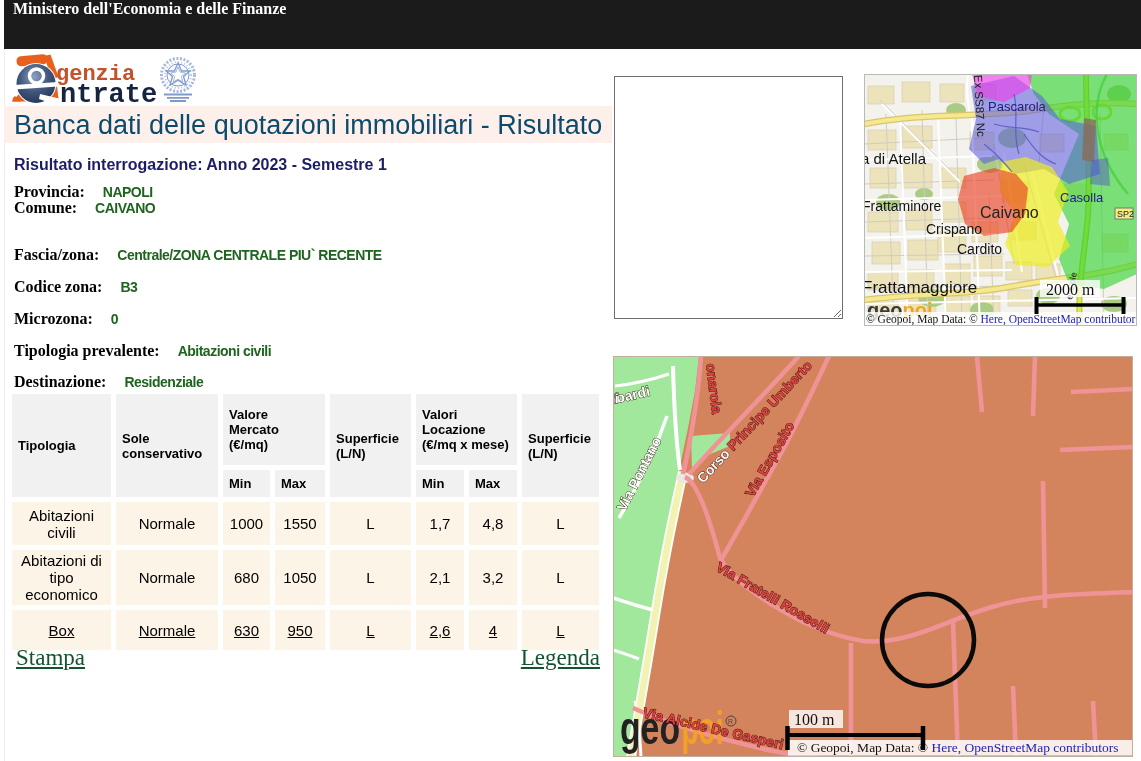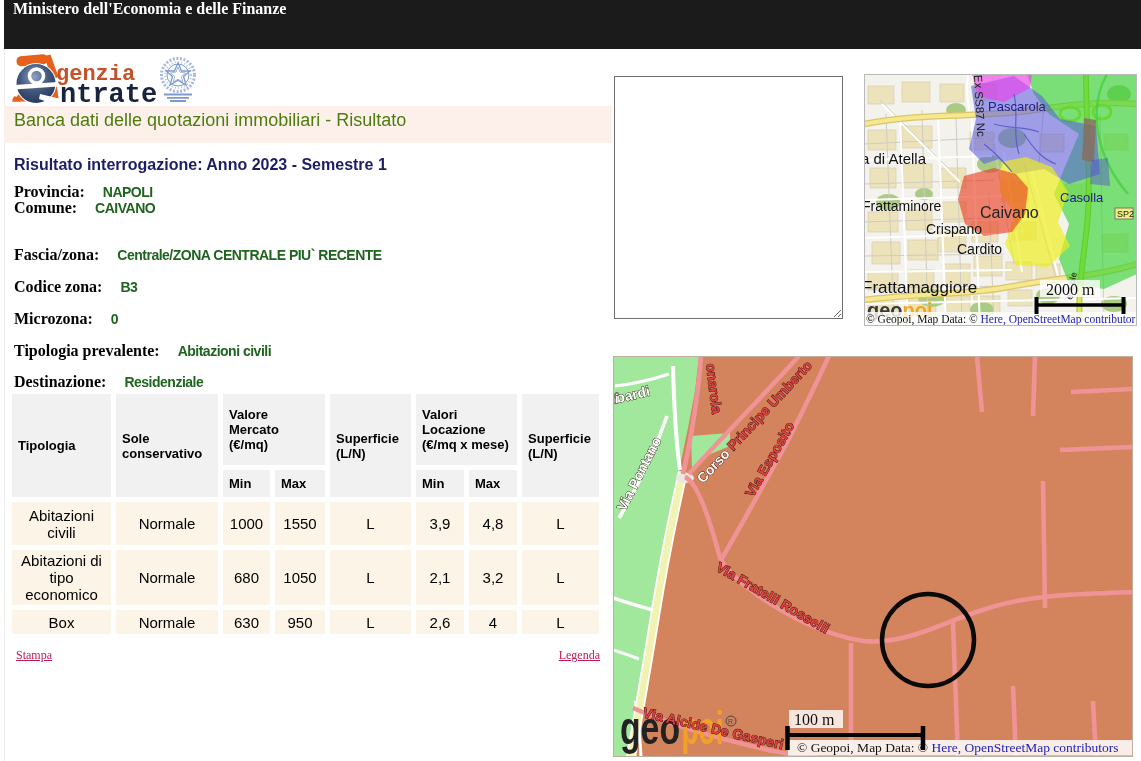--- a/index.html
+++ b/index.html
@@ -2,28 +2,28 @@
 <html><head>
 <meta charset="utf-8">
 <style>
   html,body{margin:0;padding:0;background:#fff;}
   body{font-family:"Liberation Sans",sans-serif;}
   #page{position:relative;width:1141px;height:761px;overflow:hidden;background:#fff;}
   .topbar{position:absolute;left:4px;top:0;width:1137px;height:49px;background:#1b1b1b;}
   .topbar span{position:absolute;left:9px;top:0;color:#fff;font-family:"Liberation Serif",serif;font-weight:bold;font-size:16px;}
   .leftline{position:absolute;left:4px;top:49px;width:1px;height:712px;background:#ededed;}
   .banner{position:absolute;left:4px;top:106px;width:608px;height:37px;background:#fdf0ea;}
-  .banner span{position:absolute;left:10px;top:4px;font-size:18px;color:#4d7c0f;}
+  .banner span{position:absolute;left:10px;top:4px;font-size:27px;color:#0c4a6e;}
   .head1{position:absolute;left:14px;top:156px;font-size:16px;font-weight:bold;color:#1d1d66;text-align:center;}
   .lbl{position:absolute;left:14px;font-family:"Liberation Serif",serif;font-weight:bold;font-size:16px;color:#000;}
   .lbl b{font-family:"Liberation Sans",sans-serif;font-weight:bold;font-size:14px;letter-spacing:-0.5px;color:#1e641e;margin-left:14px;}
   table.q{position:absolute;left:7px;top:389px;border-collapse:separate;border-spacing:5px;table-layout:fixed;width:597px;}
   table.q th{background:#f1f1f1;font-size:13px;font-weight:bold;text-align:left;padding:2px 6px;vertical-align:middle;}
   table.q td{background:#fcf4e6;font-size:15px;text-align:center;vertical-align:middle;padding:2px 4px;}
-  .links a{font-family:"Liberation Serif",serif;font-size:12px;color:#be185d;text-decoration:underline;text-align:center;}
+  .links a{font-family:"Liberation Serif",serif;font-size:23px;color:#14532d;text-decoration:underline;text-align:center;}
   textarea.box{position:absolute;left:614px;top:76px;width:229px;height:243px;box-sizing:border-box;border:1px solid #6e6e6e;resize:both;outline:none;}
 </style>
 </head>
 <body>
 <div id="page">
   <div class="topbar">
       <span>Ministero dell'Economia e delle Finanze</span>
     </div>
   <div class="leftline"></div>
 
@@ -103,35 +103,35 @@
           <th>Max</th>
           <th>Min</th>
           <th>Max</th>
         </tr>
     <tr style="height:43px;">
           <td>Abitazioni civili</td>
           <td>Normale</td>
           <td>1000</td>
           <td>1550</td>
           <td>L</td>
-          <td>3,9</td>
+          <td>1,7</td>
           <td>4,8</td>
           <td>L</td>
         </tr>
     <tr style="height:53px;">
           <td>Abitazioni di tipo economico</td>
           <td>Normale</td>
           <td>680</td>
           <td>1050</td>
           <td>L</td>
           <td>2,1</td>
           <td>3,2</td>
           <td>L</td>
         </tr>
-    <tr style="height:24px;">
+    <tr style="height:40px;text-decoration:underline;">
           <td>Box</td>
           <td>Normale</td>
           <td>630</td>
           <td>950</td>
           <td>L</td>
           <td>2,6</td>
           <td>4</td>
           <td>L</td>
         </tr>
   </tbody>

